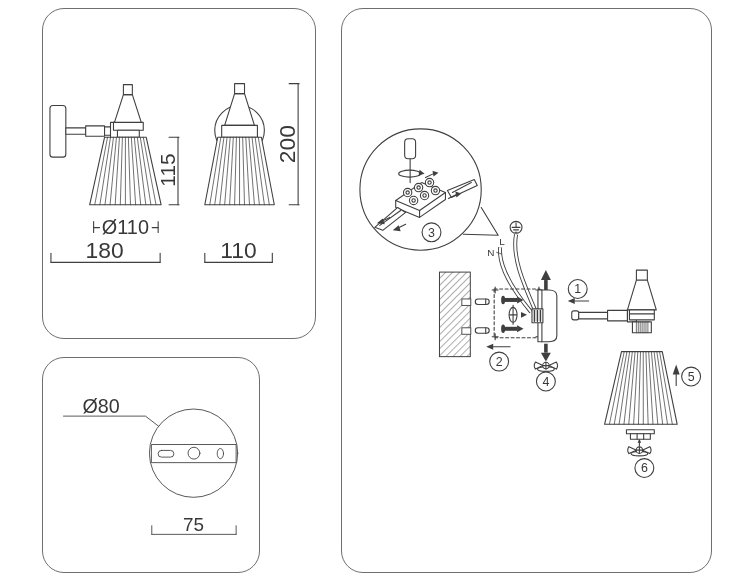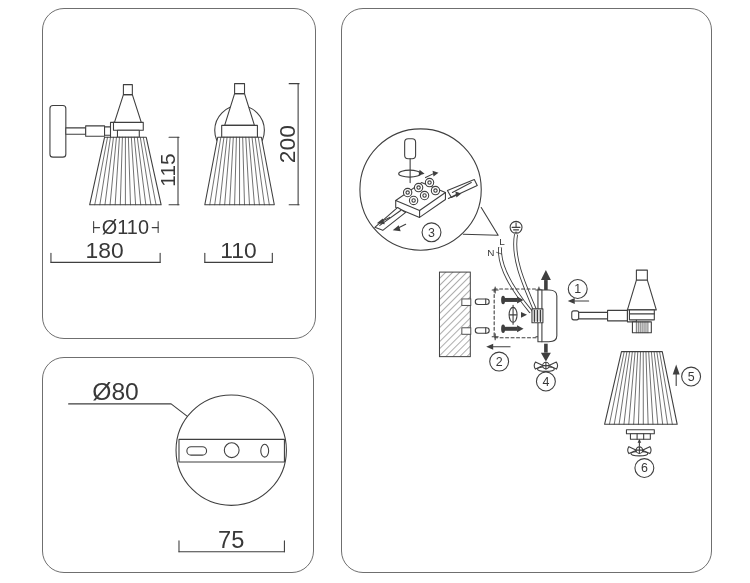--- a/index.html
+++ b/index.html
@@ -1,19 +1,19 @@
 <!DOCTYPE html>
 <html><head>
 <meta charset="utf-8">
 <style>
   html,body{margin:0;padding:0;background:#ffffff;}
   body{width:750px;height:583px;position:relative;font-family:"Liberation Sans",sans-serif;}
   .panel{position:absolute;border:1px solid #6f6f6f;border-radius:22px;background:#fff;box-sizing:border-box;}
   #panel-main{left:42px;top:8px;width:274px;height:331px;}
-  #panel-base{left:42px;top:357px;width:272px;height:216px;}
+  #panel-base{left:42px;top:357px;width:218px;height:216px;}
   #panel-assembly{left:341px;top:8px;width:371px;height:565px;}
   svg{display:block;width:100%;height:100%;}
   .ln{stroke:#3f3f3f;stroke-width:1.1;fill:none;stroke-linecap:round;stroke-linejoin:round;}
   .thin{stroke:#3f3f3f;stroke-width:0.75;fill:none;}
   .fd{fill:#3f3f3f;stroke:none;}
   .wf{fill:#ffffff;}
   .dash{stroke-dasharray:3,2.5;}
   .wire-o{stroke:#3f3f3f;stroke-width:4;fill:none;}
   .wire-i{stroke:#ffffff;stroke-width:2.2;fill:none;}
   .dim{font-family:"Liberation Sans",sans-serif;fill:#383838;}

